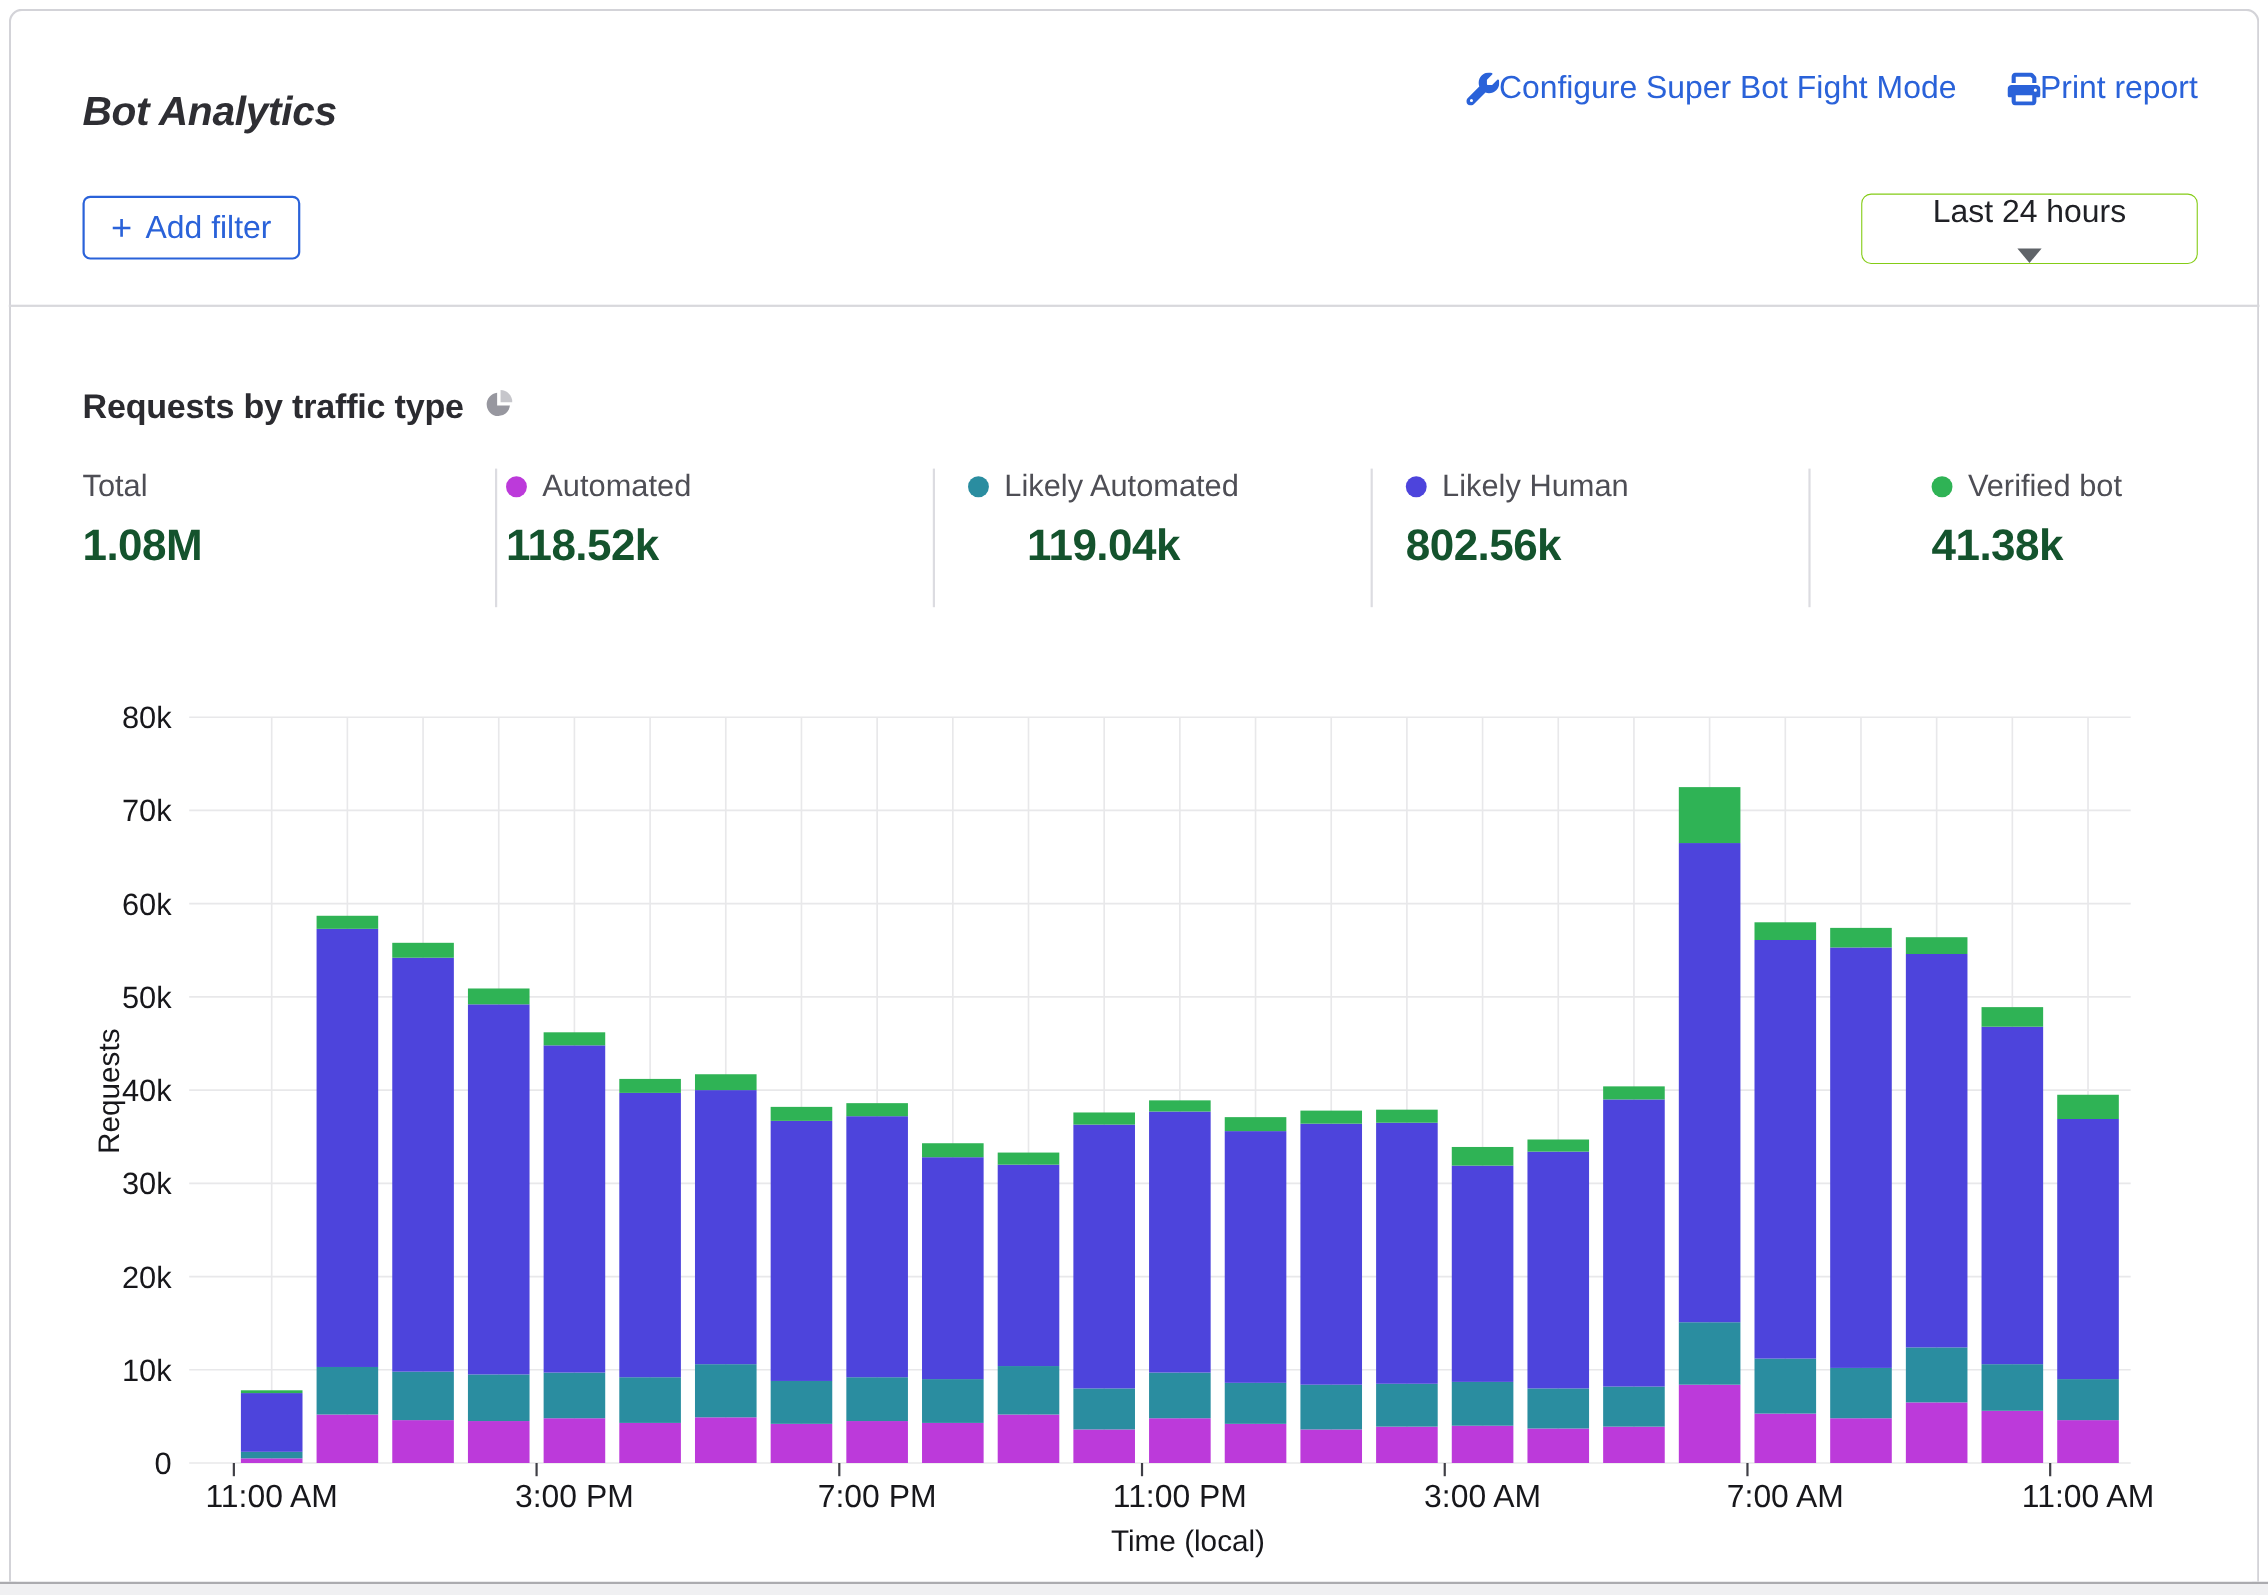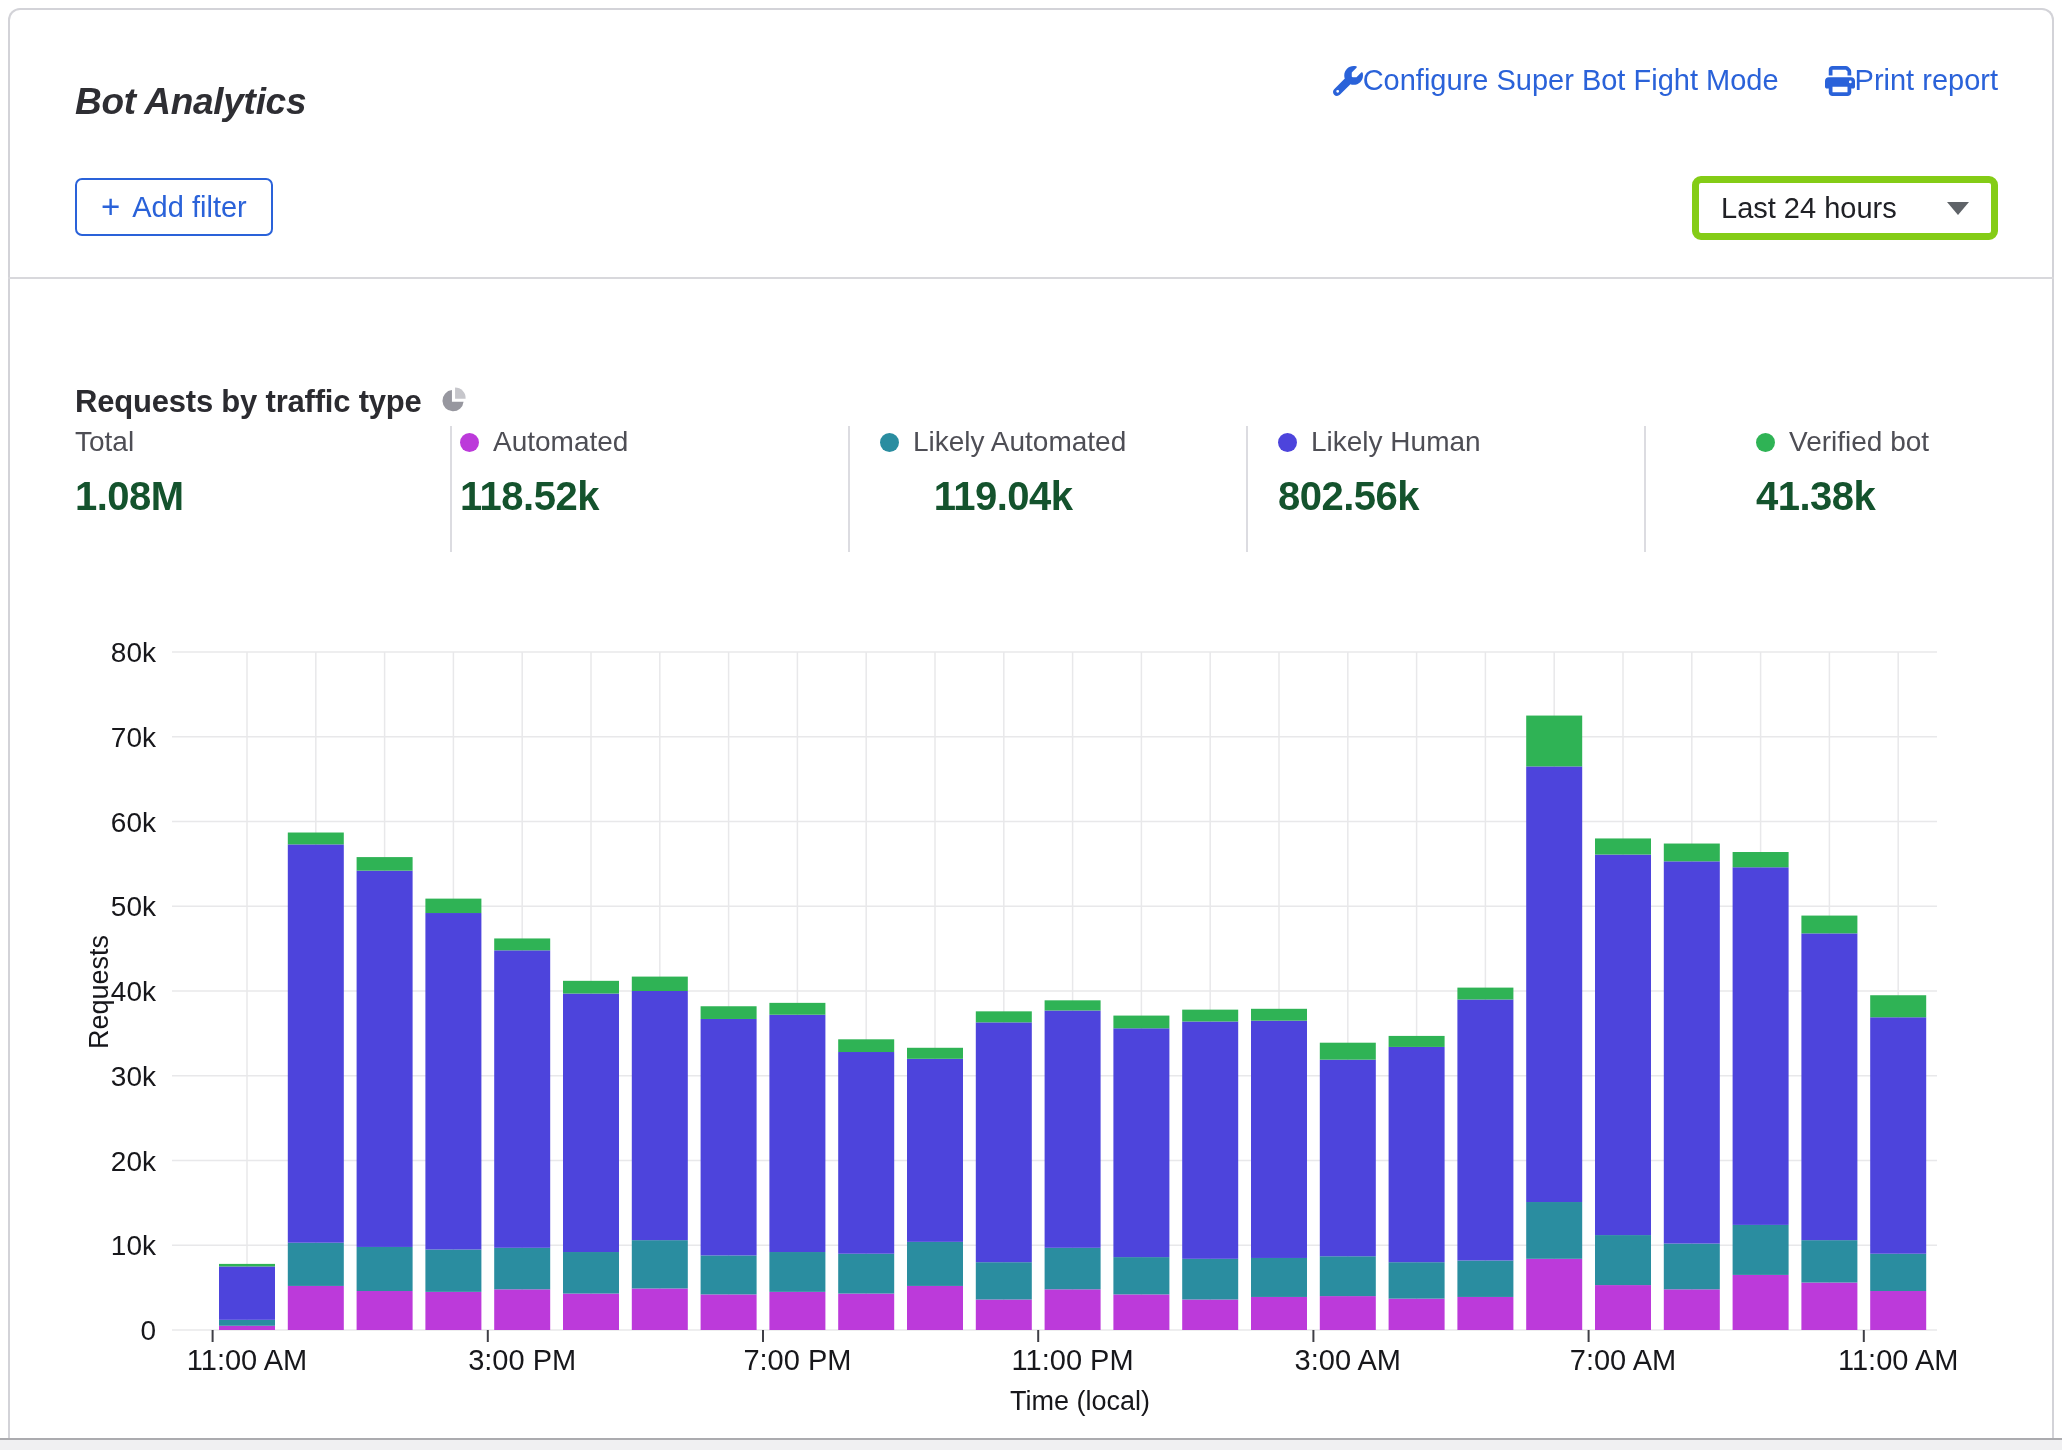--- a/index.html
+++ b/index.html
@@ -30,32 +30,32 @@
   .hlink svg{display:block;}
   .add-filter-btn{
     position:absolute;left:75px;top:178px;height:58px;padding:0 24px;
     display:flex;align-items:center;gap:12px;
     border:2px solid #2a62d9;border-radius:7px;background:#fff;color:#2a62d9;
     font-size:29px;cursor:pointer;box-sizing:border-box;
   }
   .add-filter-btn .plus{font-size:33px;font-weight:400;line-height:1;margin-top:-2px;}
   .time-dropdown{
     position:absolute;left:1692px;top:176px;width:306px;height:64px;box-sizing:border-box;
-    border:7px solid #84cc16;border-radius:9px;background:#fff;display:flex;align-items:center;
-    padding:0 22px;font-size:29px;color:#202126;cursor:pointer;justify-content:space-between;
+    border:1px solid #84cc16;border-radius:9px;background:#fff;display:flex;align-items:center;
+    padding:0 22px;font-size:29px;color:#202126;cursor:pointer;justify-content:space-between;flex-direction:column;
   }
   .caret-down{
     width:0;height:0;border-left:11px solid transparent;border-right:11px solid transparent;
     border-top:13px solid #5f6368;
   }
   .header-divider{
     position:absolute;left:8px;top:277px;width:2046px;height:2px;background:#d8d8dc;
   }
   .section-title-row{
-    position:absolute;left:75px;top:352px;display:flex;align-items:center;gap:18px;margin-top:32px;
+    position:absolute;left:75px;top:352px;display:flex;align-items:center;gap:18px;
   }
   .section-title{font-size:31px;font-weight:700;color:#2b2b30;letter-spacing:-0.2px;}
   .stats-row{position:absolute;left:0;top:424px;width:2024px;height:130px;}
   .stat{position:absolute;top:0;}
   .stat-label-row{display:flex;align-items:center;gap:14px;height:36px;}
   .stat-dot{width:19px;height:19px;border-radius:50%;flex:0 0 auto;}
   .stat-label{font-size:28px;color:#4e4e55;}
   .stat-value{margin-top:14px;font-size:40px;font-weight:700;color:#14532d;letter-spacing:-0.5px;}
   .stat-divider{position:absolute;top:2px;width:2px;height:126px;background:#dcdce1;}
   #chart{position:absolute;left:0;top:620px;}

